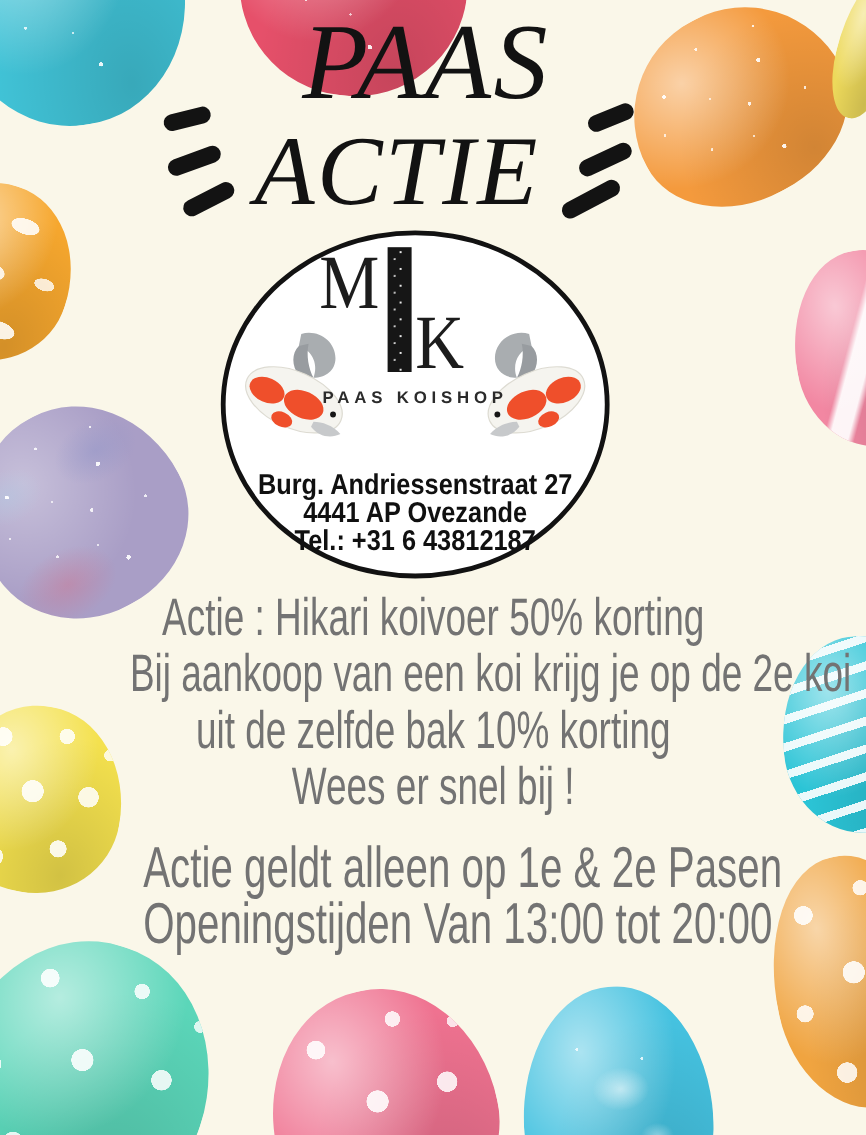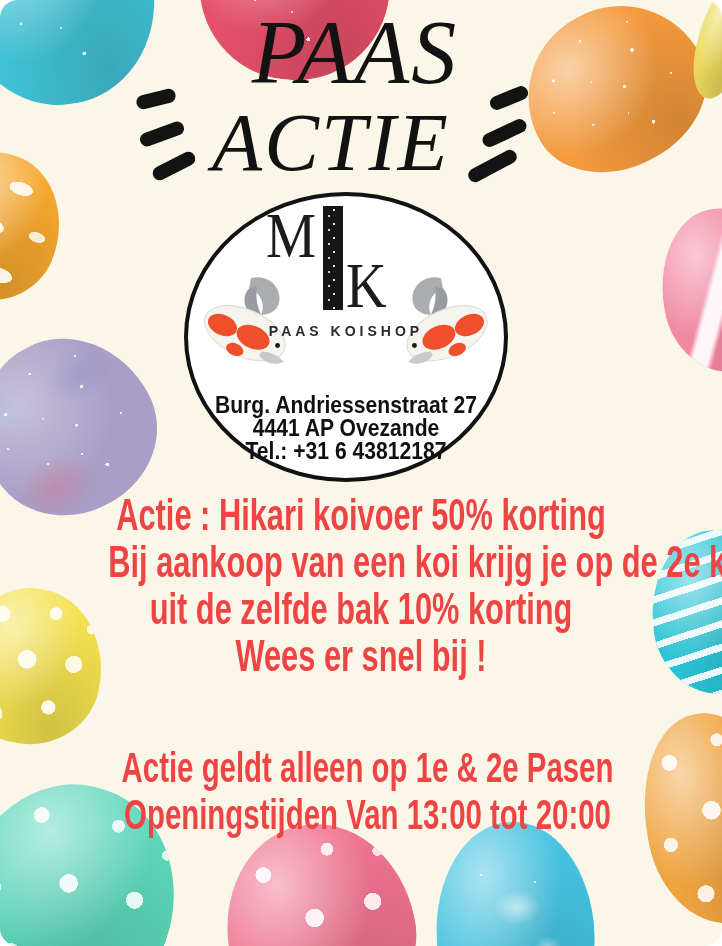--- a/index.html
+++ b/index.html
@@ -1,21 +1,20 @@
 <!DOCTYPE html>
 <html><head>
 <meta charset="utf-8">
 <style>
   html,body{margin:0;padding:0;}
   body{width:722px;height:946px;overflow:hidden;}
   .poster{
     position:relative;width:722px;height:946px;overflow:hidden;
     background:#FAF7E9;
     font-family:"Liberation Sans",sans-serif;
-    border-radius:18px;
   }
   
   .egg{
     position:absolute;z-index:1;
     border-radius:50% 50% 50% 50% / 57% 57% 45% 45%;
     background:
       radial-gradient(ellipse at 32% 26%, rgba(255,255,255,.55), rgba(255,255,255,0) 52%),
       radial-gradient(ellipse at 72% 88%, rgba(0,0,0,.14), rgba(0,0,0,0) 60%),
       var(--egg-color,#ccc);
   }
@@ -134,24 +133,24 @@
   }
   .addr{
     position:absolute;left:0;right:0;top:197px;text-align:center;
     font-size:24px;font-weight:bold;line-height:23px;color:#101010;
     transform:scaleX(.88);
   }
   .addr div{white-space:nowrap;}
   
   .promo,.footer{
     position:absolute;left:0;right:0;z-index:4;text-align:center;
-    font-weight:bold;color:#ef4444;
+    font-weight:normal;color:#737373;
   }
   .promo{top:491px;font-size:44px;line-height:47px;}
-  .footer{top:744px;font-size:42px;line-height:47px;padding-left:13px;}
+  .footer{top:700px;font-size:48px;line-height:47px;padding-left:13px;}
   .tline{white-space:nowrap;transform:scaleX(.7);}
 </style>
 </head>
 <body>
 
 <div class="poster">
 
   <div class="egg speckled e0" style="--egg-color: #41C4D8;"></div>
   <div class="egg speckled e1" style="--egg-color: #E6506A;"></div>
   <div class="egg speckled e2" style="--egg-color: #F49A3D;"></div>

